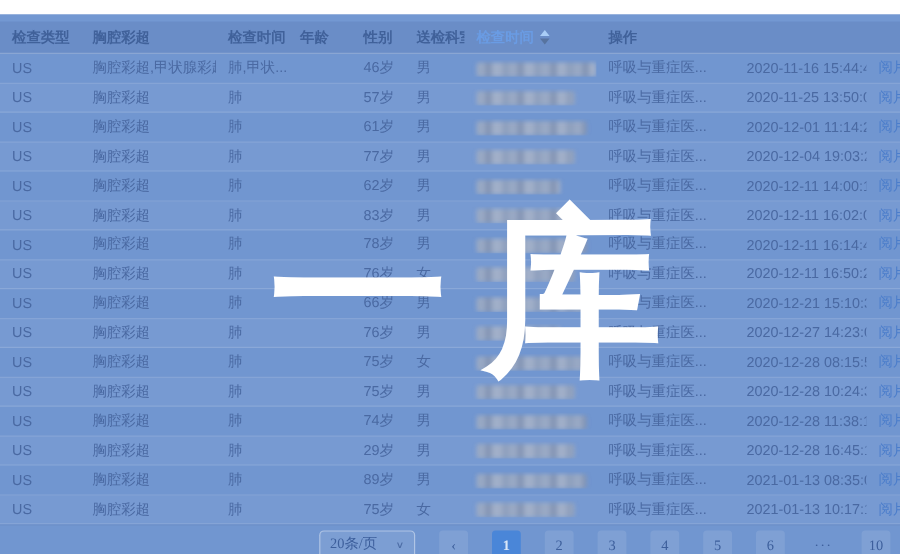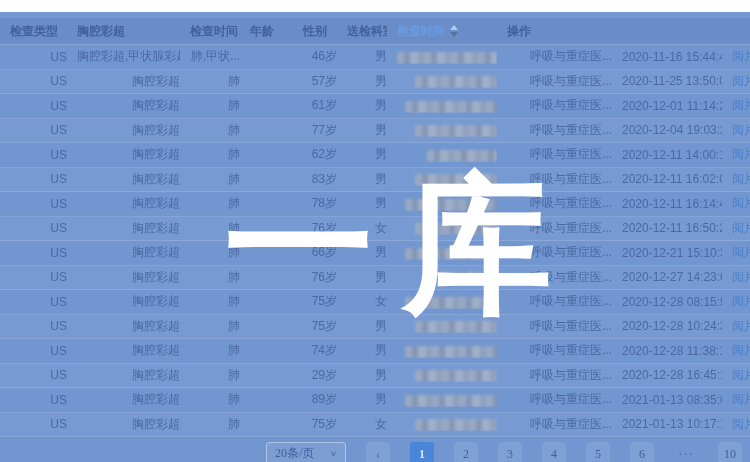--- a/index.html
+++ b/index.html
@@ -19,21 +19,21 @@
   .cell { padding-left:10px; font-size:12px; color:#4a69a2; white-space:nowrap; overflow:hidden; }
 
   .thead { height:27px; background:#6a8dc7; border-bottom:1px solid rgba(255,255,255,0.22); }
   .thead .cell { color:#40619a; font-weight:bold; }
   .thead .cell.sorted { color:#6a9ce4; display:flex; align-items:center; gap:5px; }
 
   .caret-wrap { display:inline-flex; flex-direction:column; gap:2px; }
   .caret-up { width:0; height:0; border-left:4px solid transparent; border-right:4px solid transparent; border-bottom:5px solid #a9cdf6; }
   .caret-down { width:0; height:0; border-left:4px solid transparent; border-right:4px solid transparent; border-top:5px solid #57739f; }
 
-  .tbody .tr { height:24.5px; border-bottom:1px solid rgba(255,255,255,0.14);text-align:right; }
+  .tbody .tr { height:24.5px; border-bottom:1px solid rgba(255,255,255,0.14); }
   .tbody .tr:nth-child(even) { background:rgba(255,255,255,0.045); }
 
   .blur {
     display:inline-block; height:12px; width:92px; border-radius:2px; vertical-align:middle;
     background:repeating-linear-gradient(90deg,#9dabc3 0 7px,#8897b3 7px 13px,#a6b2c8 13px 21px,#93a2bc 21px 27px);
     filter:blur(1.6px); opacity:.9;
   }
   .tr:nth-child(1) .blur { width:100px; }
   .tr:nth-child(even) .blur { width:82px; }
   .tr:nth-child(5) .blur, .tr:nth-child(10) .blur { width:70px; }

